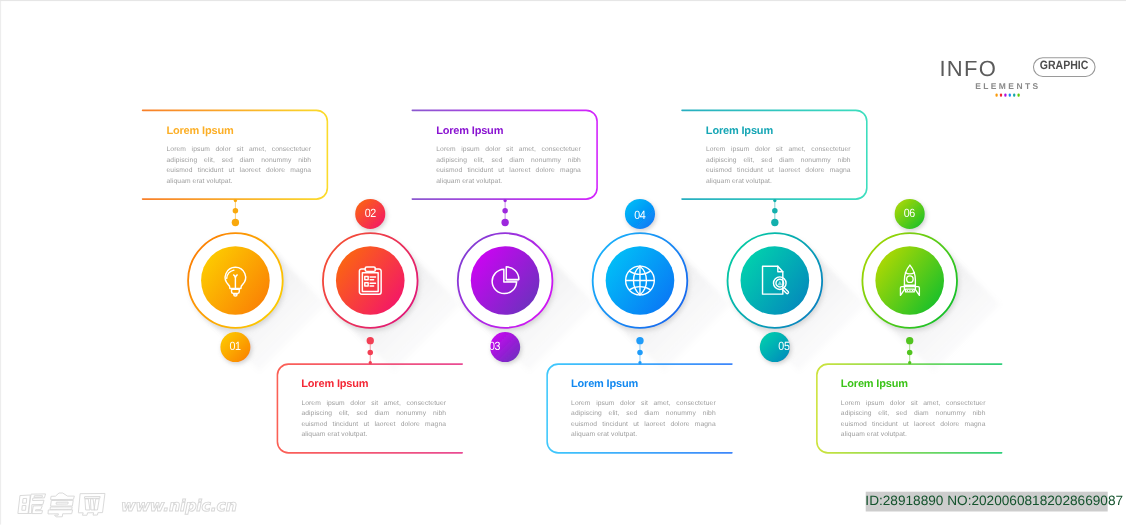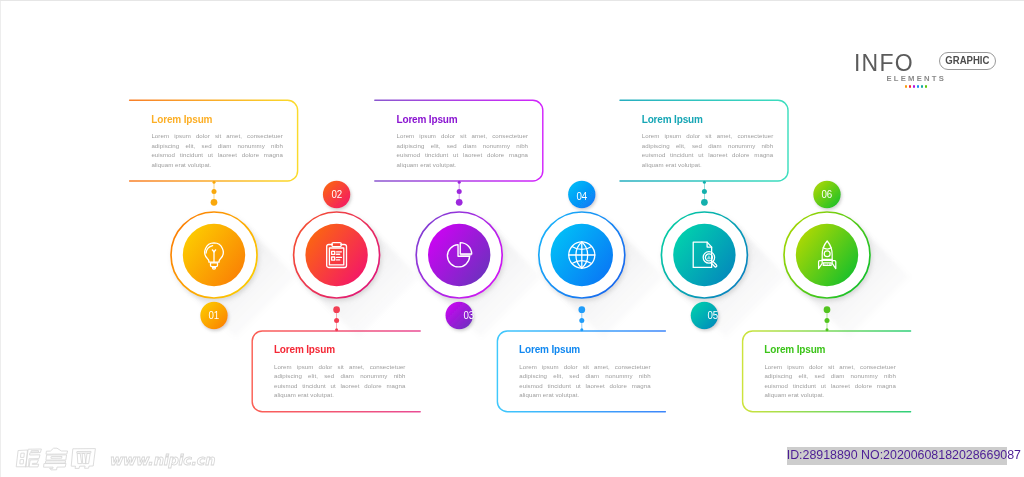--- a/index.html
+++ b/index.html
@@ -12,28 +12,28 @@
 
   .card{position:absolute;box-sizing:border-box;}
   .card .title{position:absolute;font-weight:bold;font-size:10px;letter-spacing:-0.16px;white-space:nowrap;line-height:11.4px;}
   .card .body{position:absolute;font-size:6.1px;line-height:9.45px;color:#9d9d9d;text-align:justify;
               letter-spacing:0.08px;}
 
   .badge{position:absolute;border-radius:50%;display:flex;align-items:center;justify-content:center;
          color:#fff;font-size:10.8px;font-weight:normal;letter-spacing:-0.35px;line-height:1;}
   .badge>span{display:inline-block;transform:scaleX(0.90);}
 
-  .logo-info{position:absolute;font-size:23px;color:#5b5b5b;letter-spacing:1.2px;font-weight:300;line-height:23px;}
+  .logo-info{position:absolute;font-size:20px;color:#5b5b5b;letter-spacing:1.2px;font-weight:300;line-height:23px;}
   .logo-pill{position:absolute;border:0.9px solid #9a9a9a;border-radius:10px;display:flex;align-items:center;justify-content:center;box-sizing:border-box;margin-left:20px;}
   .logo-graphic{font-size:11px;font-weight:bold;color:#4d4d4d;line-height:11px;display:inline-block;transform:scaleX(0.87);}
   .logo-elements{position:absolute;font-size:7.7px;color:#8a8a8a;letter-spacing:2.2px;line-height:7.7px;}
   .logo-dots{position:absolute;display:flex;gap:1.35px;}
   .logo-dots i{display:block;width:2.7px;height:2.7px;border-radius:50%;}
 
-  .idbar{position:absolute;background:#cdcdcd;color:#4c1d95;font-size:12.4px;
+  .idbar{position:absolute;background:#cdcdcd;color:#14532d;font-size:12.4px;
          letter-spacing:0px;white-space:nowrap;line-height:17.3px;height:17.3px;
          text-align:center;box-sizing:border-box;}
 </style>
 </head>
 <body>
 
 <div id="stage">
 
   <svg class="layer" id="artwork" viewBox="0 0 1024 477">
       <defs>
@@ -299,21 +299,21 @@
         <div class="title" style="color: rgb(244, 40, 54); left: 21.7px; top: 13.3px;">Lorem Ipsum</div>
         <div class="body" style="left: 21.8px; top: 30.9px; width: 131.5px;">Lorem ipsum dolor sit amet, consectetuer adipiscing elit, sed diam nonummy nibh euismod tincidunt ut laoreet dolore magna aliquam erat volutpat.</div>
       </div>
       <div class="badge" style="left: 322.9px; top: 180.8px; width: 27.4px; height: 27.4px;">
         <span>02</span>
       </div>
       <div class="card" style="left: 374.8px; top: 100.3px; width: 168px; height: 80.7px;">
         <div class="title" style="color: rgb(138, 20, 209); left: 21.7px; top: 13.3px;">Lorem Ipsum</div>
         <div class="body" style="left: 21.8px; top: 30.9px; width: 131.5px;">Lorem ipsum dolor sit amet, consectetuer adipiscing elit, sed diam nonummy nibh euismod tincidunt ut laoreet dolore magna aliquam erat volutpat.</div>
       </div>
-      <div class="badge" style="left: 455px; top: 301.8px; width: 27.4px; height: 27.4px;">
+      <div class="badge" style="left: 436px; top: 301.8px; width: 27.4px; height: 27.4px;">
         <span>03</span>
       </div>
       <div class="card" style="left: 497.4px; top: 331px; width: 168px; height: 80.7px;">
         <div class="title" style="color: rgb(17, 136, 240); left: 21.7px; top: 13.3px;">Lorem Ipsum</div>
         <div class="body" style="left: 21.8px; top: 30.9px; width: 131.5px;">Lorem ipsum dolor sit amet, consectetuer adipiscing elit, sed diam nonummy nibh euismod tincidunt ut laoreet dolore magna aliquam erat volutpat.</div>
       </div>
       <div class="badge" style="left: 568.1px; top: 180.8px; width: 27.4px; height: 31px;">
         <span>04</span>
       </div>
       <div class="card" style="left: 620px; top: 100.3px; width: 168px; height: 80.7px;">

